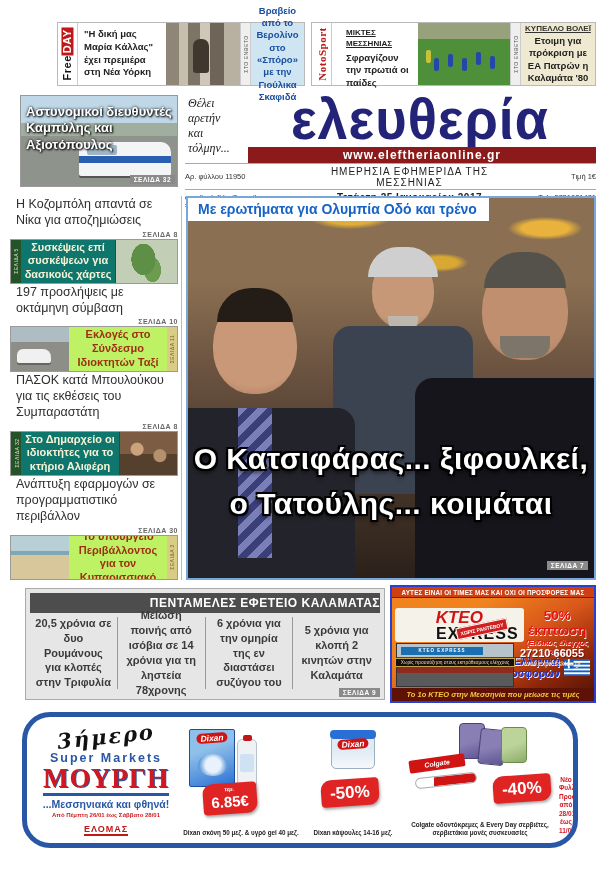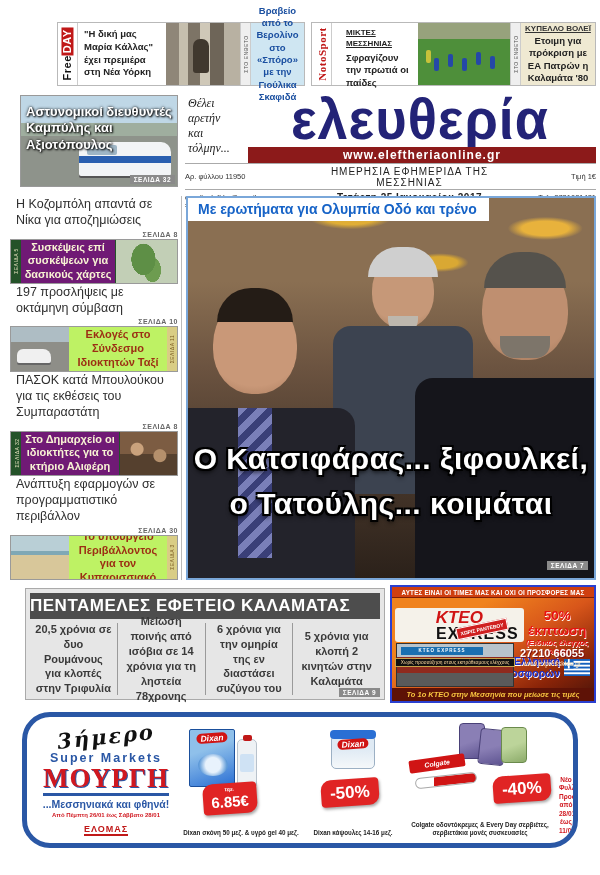--- a/index.html
+++ b/index.html
@@ -59,21 +59,21 @@
 
   
   .sidebar { position:absolute; left:10px; top:196px; width:168px; height:384px; display:flex; flex-direction:column; justify-content:space-between; }
   .side-divider { position:absolute; left:181px; top:196px; width:1px; height:384px; background:#bbb; }
   .s-text { font-size:12.5px; color:#2f2f2f; line-height:1.3; padding-left:6px; }
   .s-badge { display:block; text-align:right; font-size:7px; color:#666; font-weight:bold; margin-top:1px; letter-spacing:0.5px; }
   .s-box { height:56px; display:flex; overflow:hidden; border:1px solid #9a9a9a; }
   .s-box .txt { flex:1; display:flex; align-items:center; justify-content:center; text-align:center; font-weight:bold; font-size:11px; line-height:1.25; padding:2px 3px; }
   .s-box .vs { width:10px; display:flex; align-items:center; justify-content:center; }
   .s-box .vs span { transform:rotate(-90deg); white-space:nowrap; font-size:5px; letter-spacing:0.5px; }
-  .s-green { background:#701a75; }
+  .s-green { background:#0f766e; }
   .s-green .txt { color:#f8f3d4; }
   .s-green .vs { background:#245229; } .s-green .vs span { color:#e8e3c0; }
   .s-yellow { background:#bef264; }
   .s-yellow .txt { color:#9c2f14; }
   .s-yellow .vs { background:#d9cd85; } .s-yellow .vs span { color:#7a5a20; }
   .img-map { width:62px; background:radial-gradient(ellipse 20px 26px at 45% 45%, #5e8f46 0 60%, rgba(0,0,0,0) 61%),radial-gradient(ellipse 14px 20px at 60% 70%, #6d9c50 0 60%, rgba(0,0,0,0) 61%),#c2cfb6; border-left:1px solid #245229; }
   .img-taxi { width:58px; background:linear-gradient(180deg,#aebdc4 0 35%,#8e8e88 35% 100%); position:relative; }
   .img-taxi:after { content:""; position:absolute; left:6px; bottom:8px; width:34px; height:14px; background:#f0f0f0; border-radius:6px 8px 2px 2px; box-shadow:0 2px 0 #666; }
   .img-meet { width:58px; background:radial-gradient(circle 8px at 30% 40%, #caa27c 0 6px, rgba(0,0,0,0) 7px),radial-gradient(circle 8px at 70% 55%, #b5906c 0 6px, rgba(0,0,0,0) 7px),linear-gradient(180deg,#7c5c42 0 50%,#55402e 50% 100%); border-left:1px solid #245229; }
   .img-beach { width:58px; background:linear-gradient(180deg,#b9cfd6 0 35%,#7fa8b5 35% 45%,#d8c79a 45% 100%); }
@@ -104,21 +104,21 @@
   .person-right .p-head:before { content:""; position:absolute; top:-8px; left:2px; right:2px; height:36px; border-radius:40px 40px 0 0; background:#55524c; }
   .person-right .p-head:after { content:""; position:absolute; bottom:2px; left:18px; right:18px; height:22px; border-radius:0 0 14px 14px; background:#7d756a; }
   .person-right .p-body { width:220px; height:200px; background:#15151b; }
   .kicker { position:absolute; left:0; top:0; background:#fff; color:#1663c7; font-weight:bold; font-size:14px; padding:3px 12px 4px 10px; }
   .headline { position:absolute; left:0; right:0; bottom:52px; text-align:center; color:#fff; font-weight:bold; font-size:30px; line-height:1.5; letter-spacing:0.5px;
     text-shadow:-2px -2px 0 #000, 2px -2px 0 #000, -2px 2px 0 #000, 2px 2px 0 #000, 0 3px 5px #000; }
   .main-badge { position:absolute; right:6px; bottom:8px; }
 
   
   .court { position:absolute; left:25px; top:588px; width:360px; height:112px; background:#e6e6e6; border:1px solid #aaa; padding:0 4px 4px; }
-  .court-title { margin:4px 0 0; background:#4d4d4d; color:#fff; text-align:left; font-weight:bold; font-size:17px; letter-spacing:0.5px; padding:3px 0; }
+  .court-title { margin:4px 0 0; background:#4d4d4d; color:#fff; text-align:right; font-weight:bold; font-size:12px; letter-spacing:0.5px; padding:3px 0; }
   .court-cols { display:flex; height:72px; margin-top:4px; }
   .court-col { flex:1; display:flex; align-items:center; justify-content:center; text-align:center; font-weight:bold; font-size:11px; color:#3a3a3a; line-height:1.35; padding:0 5px; }
   .court-col + .court-col { border-left:1px solid #9a9a9a; }
   .court-badge { position:absolute; right:4px; bottom:2px; }
 
   
   .kteo { position:absolute; left:390px; top:585px; width:206px; height:118px; border:2px solid #2a3fd0;
     background:linear-gradient(150deg,#f0831e 0 30%,#d8561a 55%,#8a2408 80%,#47130a 100%); overflow:hidden; }
   .kteo-top { background:#cf3f10; color:#fff; font-weight:bold; font-size:6.3px; text-align:center; letter-spacing:0.2px; padding:1.5px 0; border-bottom:1px solid #7d1f06; }
   .kteo-row1 { display:flex; padding:10px 3px 0;justify-content:space-between; }

